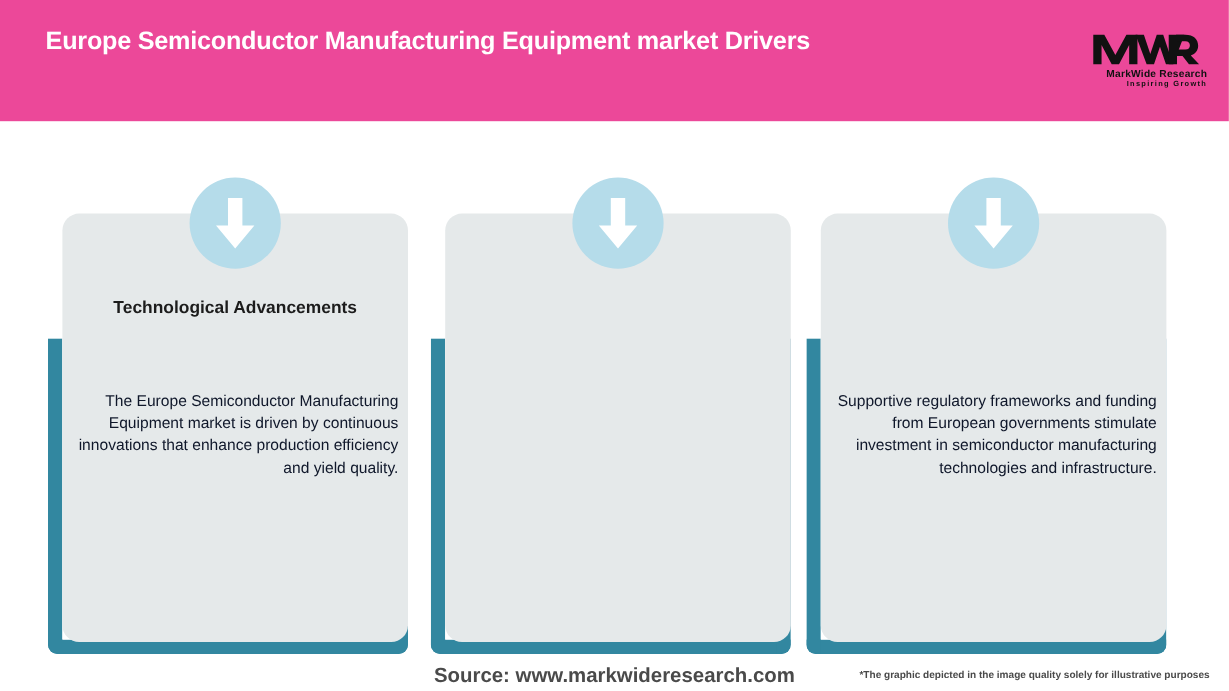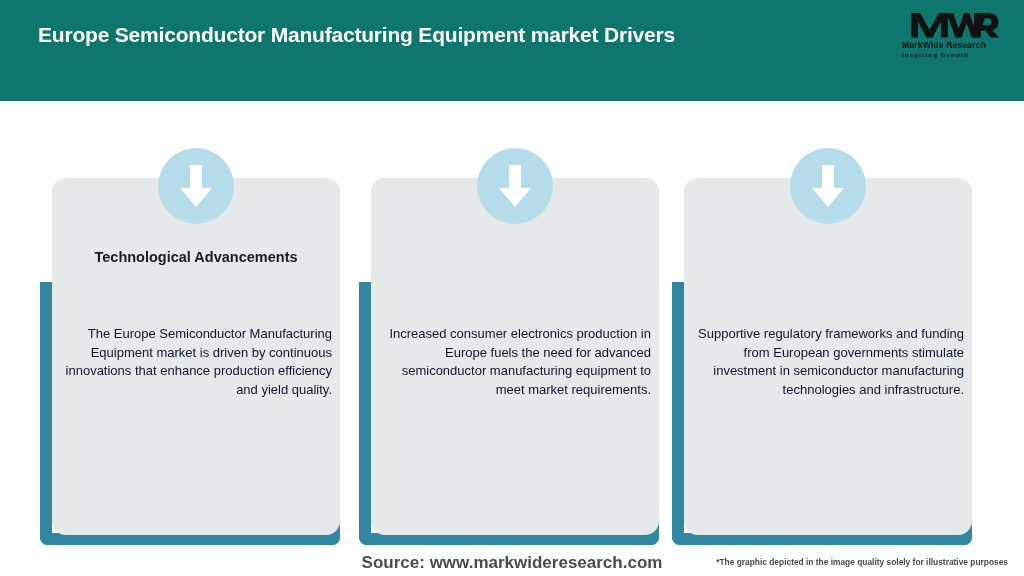--- a/index.html
+++ b/index.html
@@ -16,42 +16,42 @@
     position: relative;
   }
 
   
   .header-band {
     position: absolute;
     left: 0;
     top: 0;
     width: 1024px;
     height: 101px;
-    background: #0f766e;
+    background: #ec4899;
     box-sizing: border-box;
   }
   .header-title {
     position: absolute;
     left: 38px;
     top: 23px;
     font-size: 21px;
     font-weight: bold;
     color: #ffffff;
     letter-spacing: -0.2px;
     white-space: nowrap;
   }
 
   
   .logo {
     position: absolute;
     right: 18px;
-    top: 8px;
+    top: 24px;
     width: 104px;
     height: 56px;
-    text-align: left;
+    text-align: right;
   }
   .logo-mark {
     display: block;
     margin: 0 auto;
     width: 92px;
     height: 33px;
   }
   .logo-name {
     display: block;
     font-size: 8.5px;
@@ -210,21 +210,20 @@
   </div>
 
   <div class="card-group g2">
     <div class="frame"></div>
     <div class="card"></div>
     <div class="icon-circle">
       <svg width="42" height="48" viewBox="0 0 42 48">
         <path d="M15 3 L27 3 L27 26 L37 26 L21 45 L5 26 L15 26 Z" fill="#ffffff"></path>
       </svg>
     </div>
-    <div class="card-body">Increased consumer electronics production in Europe fuels the need for advanced semiconductor manufacturing equipment to meet market requirements.</div>
   </div>
 
   <div class="card-group g3">
     <div class="frame"></div>
     <div class="card"></div>
     <div class="icon-circle">
       <svg width="42" height="48" viewBox="0 0 42 48">
         <path d="M15 3 L27 3 L27 26 L37 26 L21 45 L5 26 L15 26 Z" fill="#ffffff"></path>
       </svg>
     </div>

